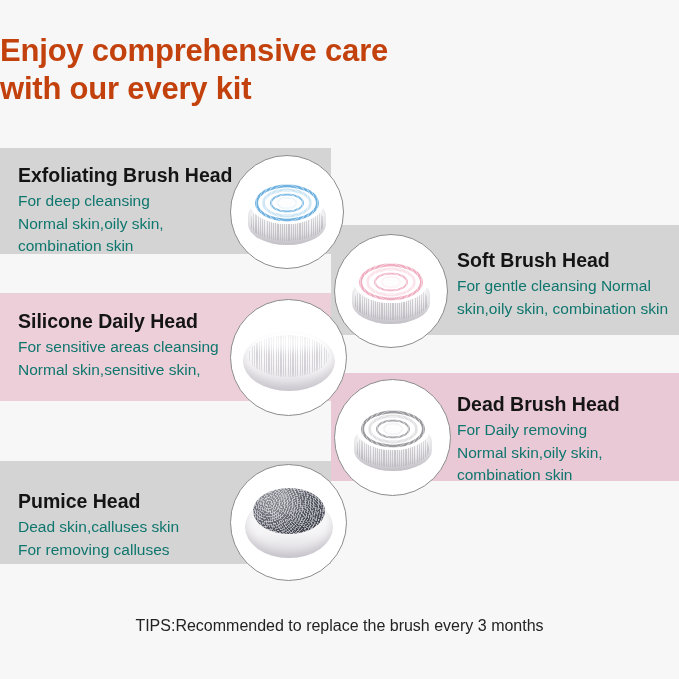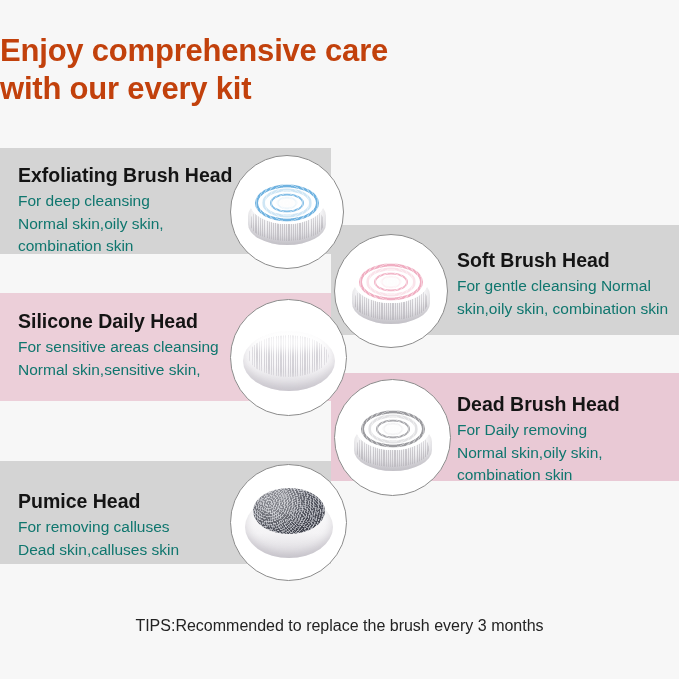--- a/index.html
+++ b/index.html
@@ -378,20 +378,20 @@
     <div class="desc">
       <span>For Daily removing</span>
       <span>Normal skin,oily skin,</span>
       <span>combination skin</span>
     </div>
   </div>
 
   <div class="entry" id="entry-5">
     <div class="title">Pumice Head</div>
     <div class="desc">
+      <span>Dead skin,calluses skin</span>
       <span>For removing calluses</span>
-      <span>Dead skin,calluses skin</span>
     </div>
   </div>
 
   <div class="tips">TIPS:Recommended to replace the brush every 3 months</div>
 
 </div>
 
 </body></html>

